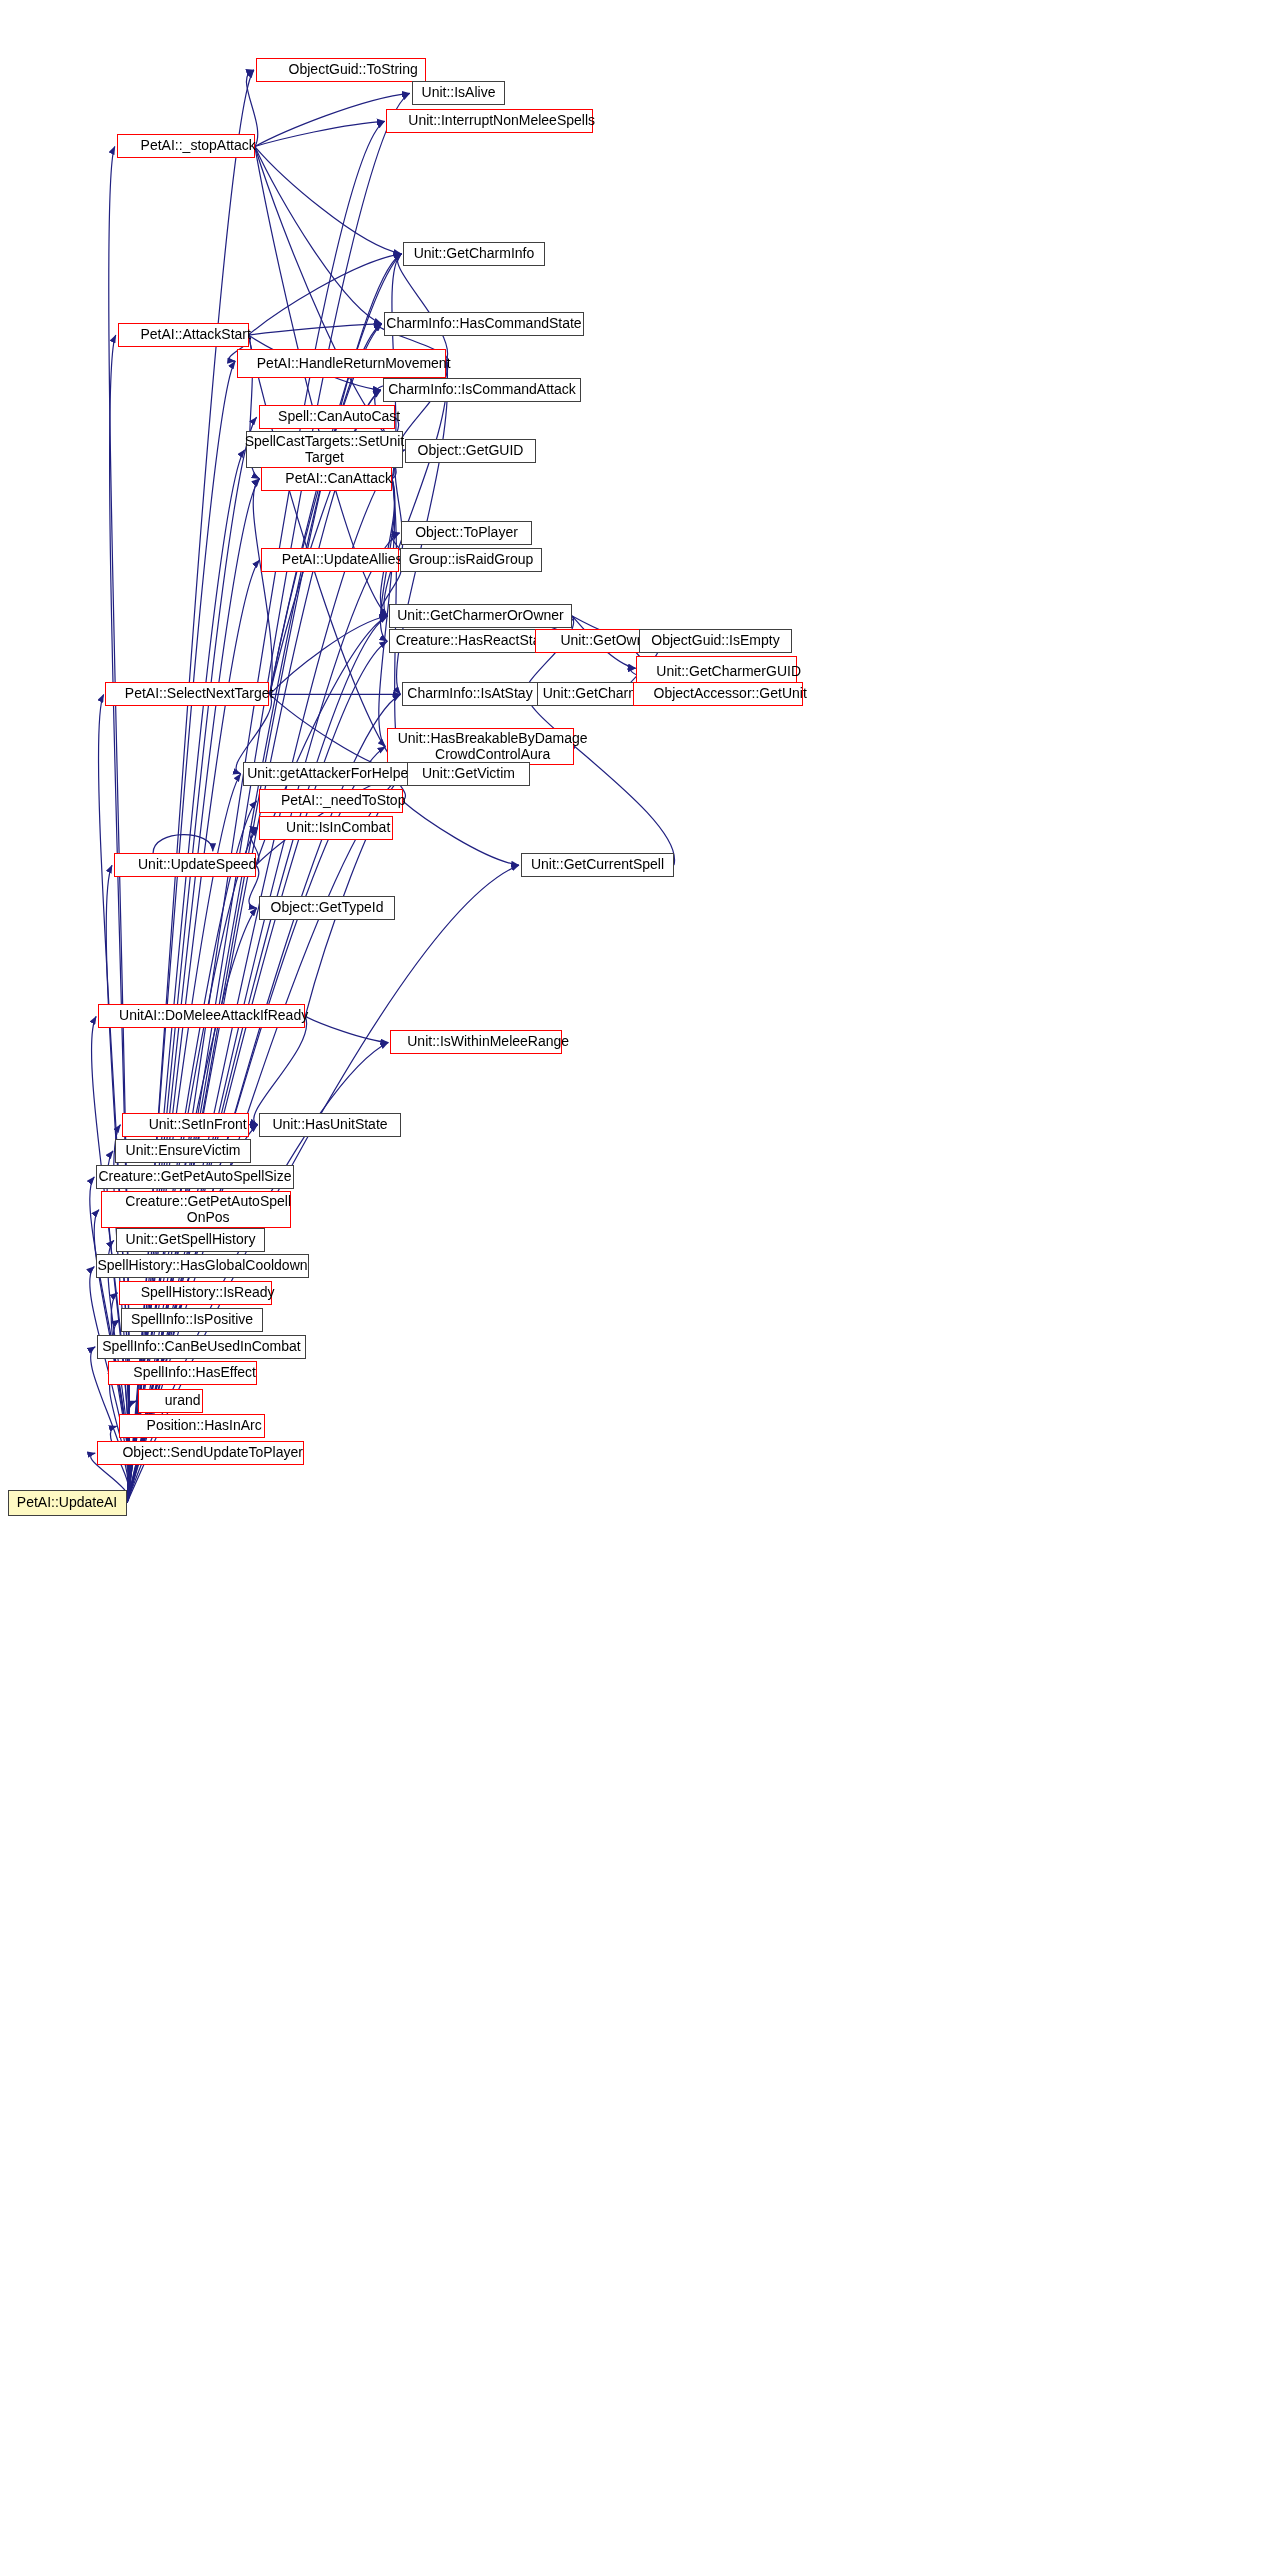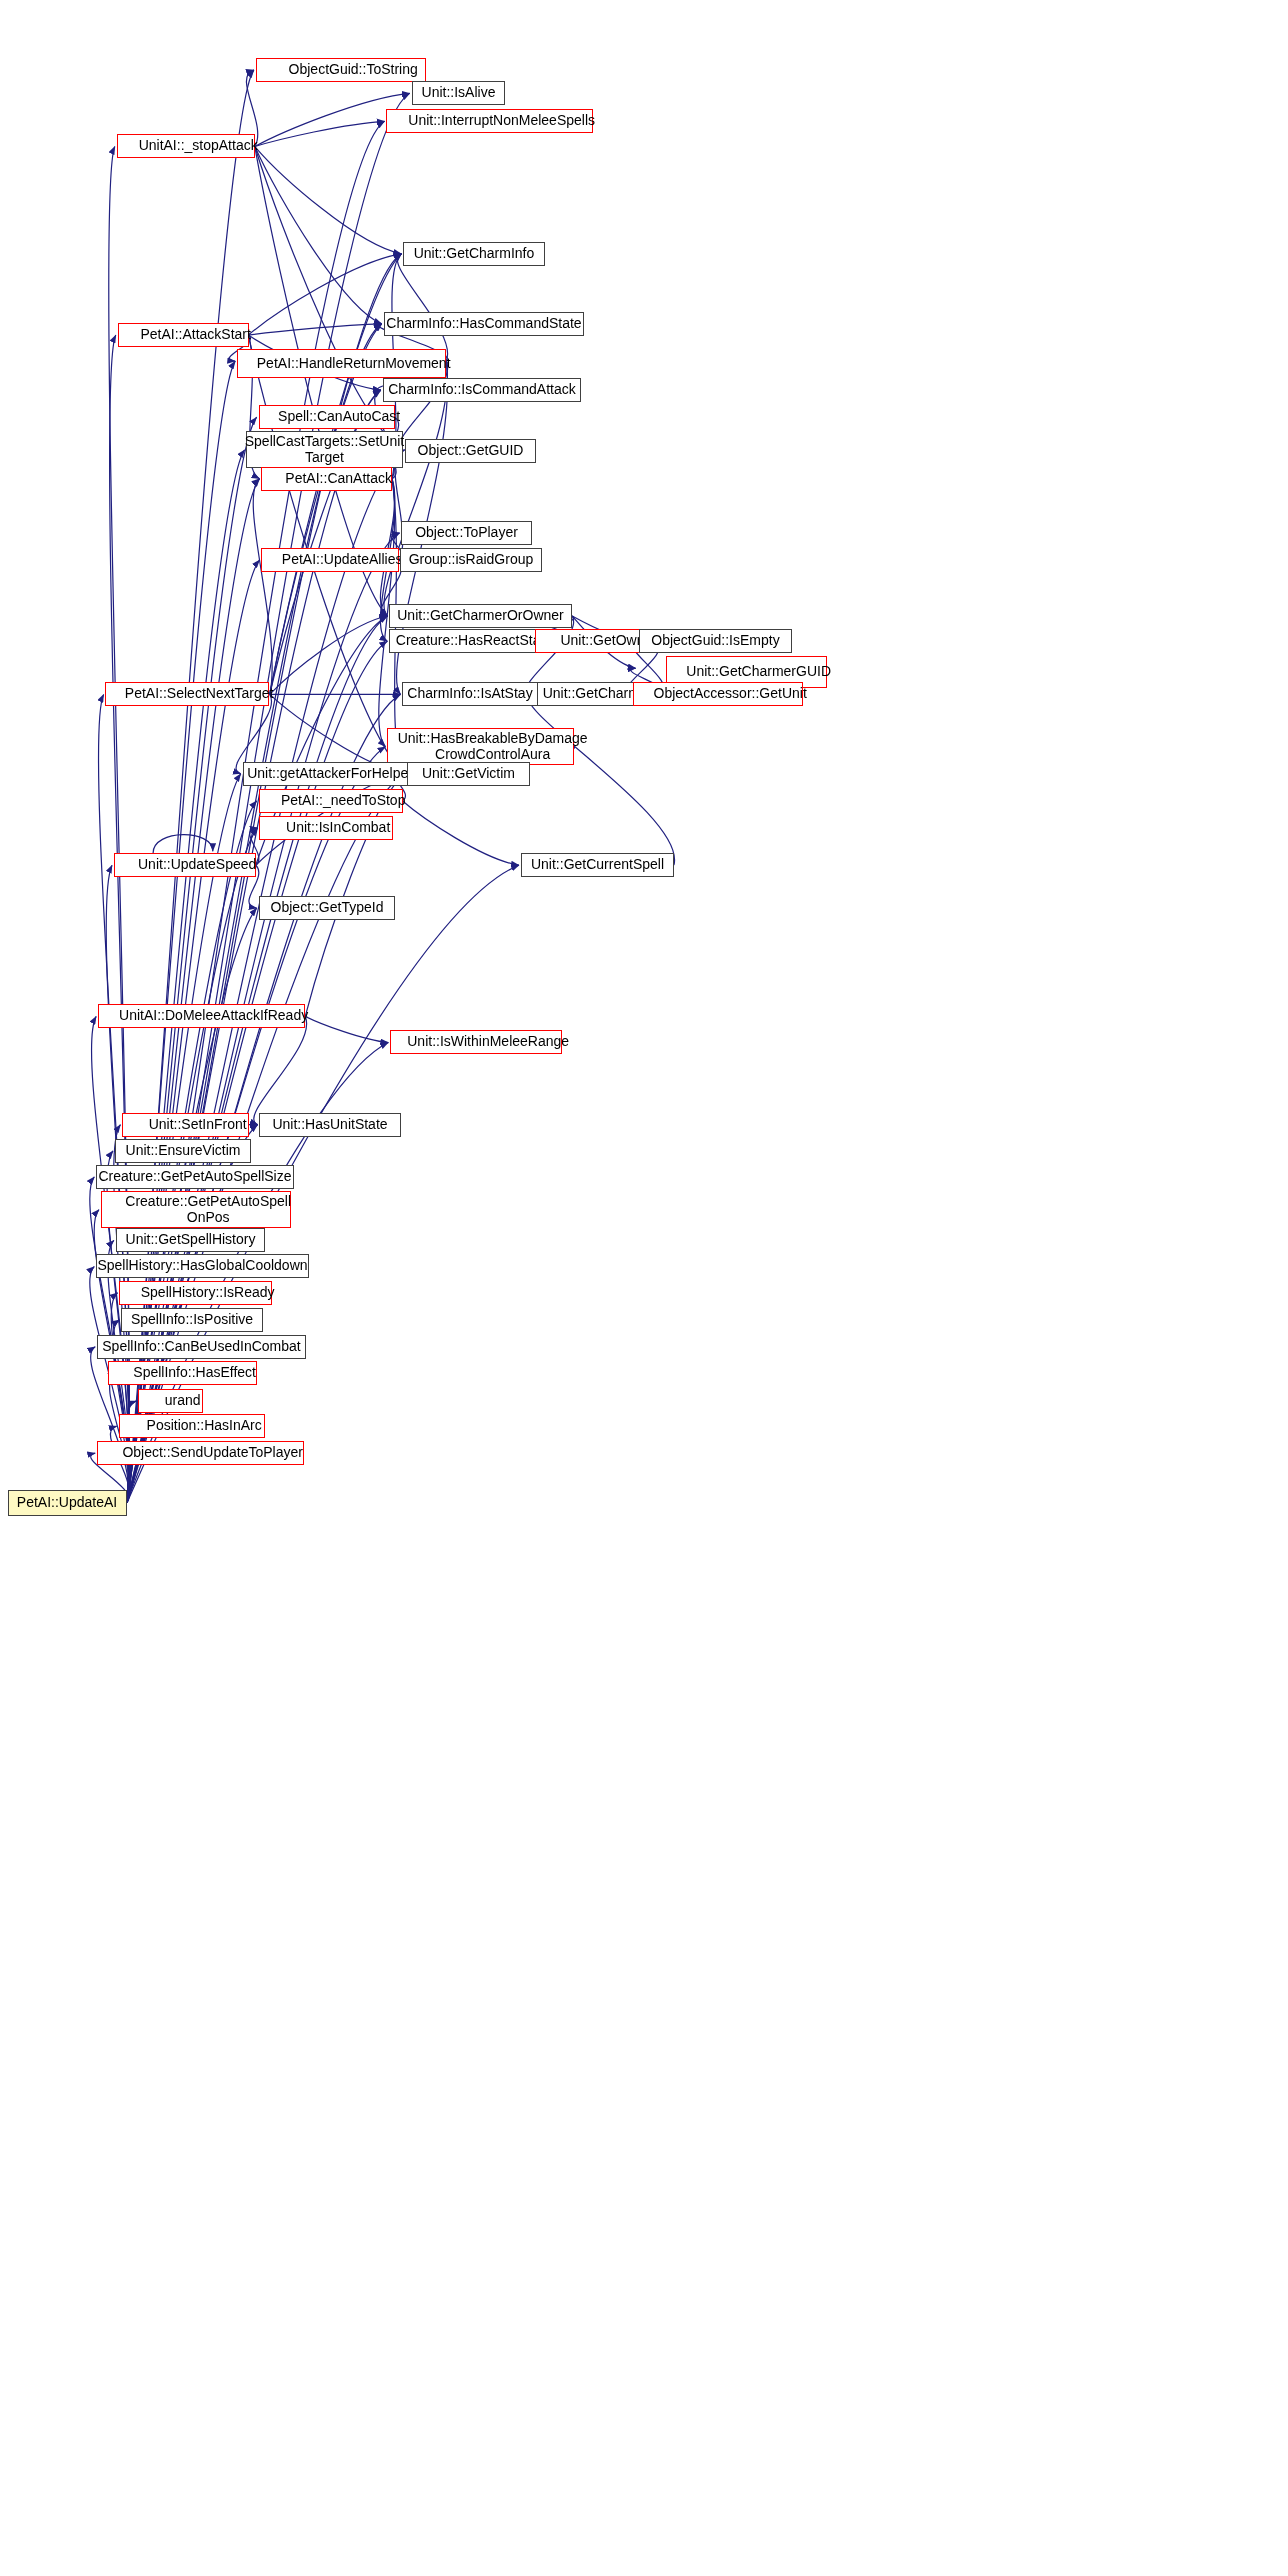--- a/index.html
+++ b/index.html
@@ -131,39 +131,39 @@
         <path d="M327,1089 C341,1122.06 252,1195.3024 276,1205" marker-end="url(#arrow)"></path>
         <path d="M267,1205 C281,1205 252,1205 276,1205" marker-end="url(#arrow)"></path>
         <path d="M722,927 C736,874.845 544,759.2988 568,744" marker-end="url(#arrow)"></path>
       </g>
   </svg>
   <div id="nodes">
       <div class="node root" style="left: 7.5px; top: 1490px; width: 119px; height: 26px;">PetAI::UpdateAI</div>
       <div class="node red" style="left: 256px; top: 58px; width: 170px; height: 24px;">ObjectGuid::ToString</div>
       <div class="node black" style="left: 412px; top: 81px; width: 93px; height: 24px;">Unit::IsAlive</div>
       <div class="node red" style="left: 386px; top: 109px; width: 207px; height: 24px;">Unit::InterruptNonMeleeSpells</div>
-      <div class="node red" style="left: 117px; top: 134px; width: 138px; height: 24px;">UnitAI::_stopAttack</div>
+      <div class="node red" style="left: 117px; top: 134px; width: 138px; height: 24px;">PetAI::_stopAttack</div>
       <div class="node black" style="left: 403px; top: 242px; width: 142px; height: 24px;">Unit::GetCharmInfo</div>
       <div class="node black" style="left: 384px; top: 312px; width: 200px; height: 24px;">CharmInfo::HasCommandState</div>
       <div class="node red" style="left: 118px; top: 323px; width: 131px; height: 24px;">PetAI::AttackStart</div>
       <div class="node red" style="left: 237px; top: 349px; width: 209px; height: 29px;">PetAI::HandleReturnMovement</div>
       <div class="node black" style="left: 383px; top: 378px; width: 198px; height: 24px;">CharmInfo::IsCommandAttack</div>
       <div class="node red" style="left: 259px; top: 405px; width: 136px; height: 24px;">Spell::CanAutoCast</div>
       <div class="node black" style="left: 246px; top: 431px; width: 157px; height: 37px;">SpellCastTargets::SetUnit
 Target</div>
       <div class="node black" style="left: 405px; top: 439px; width: 131px; height: 24px;">Object::GetGUID</div>
       <div class="node red" style="left: 261px; top: 467px; width: 131px; height: 24px;">PetAI::CanAttack</div>
       <div class="node black" style="left: 401px; top: 521px; width: 131px; height: 24px;">Object::ToPlayer</div>
       <div class="node red" style="left: 261px; top: 548px; width: 138px; height: 24px;">PetAI::UpdateAllies</div>
       <div class="node black" style="left: 400px; top: 548px; width: 142px; height: 24px;">Group::isRaidGroup</div>
       <div class="node black" style="left: 389px; top: 604px; width: 183px; height: 24px;">Unit::GetCharmerOrOwner</div>
       <div class="node black" style="left: 389px; top: 629px; width: 170px; height: 24px;">Creature::HasReactState</div>
       <div class="node red" style="left: 535px; top: 629px; width: 123px; height: 24px;">Unit::GetOwner</div>
       <div class="node black" style="left: 639px; top: 629px; width: 153px; height: 24px;">ObjectGuid::IsEmpty</div>
-      <div class="node red" style="left: 666px; top: 656px; width: 161px; height: 32px;">Unit::GetCharmerGUID</div>
+      <div class="node red" style="left: 636px; top: 656px; width: 161px; height: 32px;">Unit::GetCharmerGUID</div>
       <div class="node black" style="left: 532px; top: 682px; width: 131px; height: 24px;">Unit::GetCharmer</div>
       <div class="node red" style="left: 633px; top: 682px; width: 170px; height: 24px;">ObjectAccessor::GetUnit</div>
       <div class="node red" style="left: 105px; top: 682px; width: 164px; height: 24px;">PetAI::SelectNextTarget</div>
       <div class="node black" style="left: 402px; top: 682px; width: 136px; height: 24px;">CharmInfo::IsAtStay</div>
       <div class="node red" style="left: 387px; top: 728px; width: 187px; height: 37px;">Unit::HasBreakableByDamage
 CrowdControlAura</div>
       <div class="node black" style="left: 243px; top: 762px; width: 174px; height: 24px;">Unit::getAttackerForHelper</div>
       <div class="node black" style="left: 407px; top: 762px; width: 123px; height: 24px;">Unit::GetVictim</div>
       <div class="node red" style="left: 259px; top: 789px; width: 144px; height: 24px;">PetAI::_needToStop</div>
       <div class="node red" style="left: 259px; top: 816px; width: 134px; height: 24px;">Unit::IsInCombat</div>

